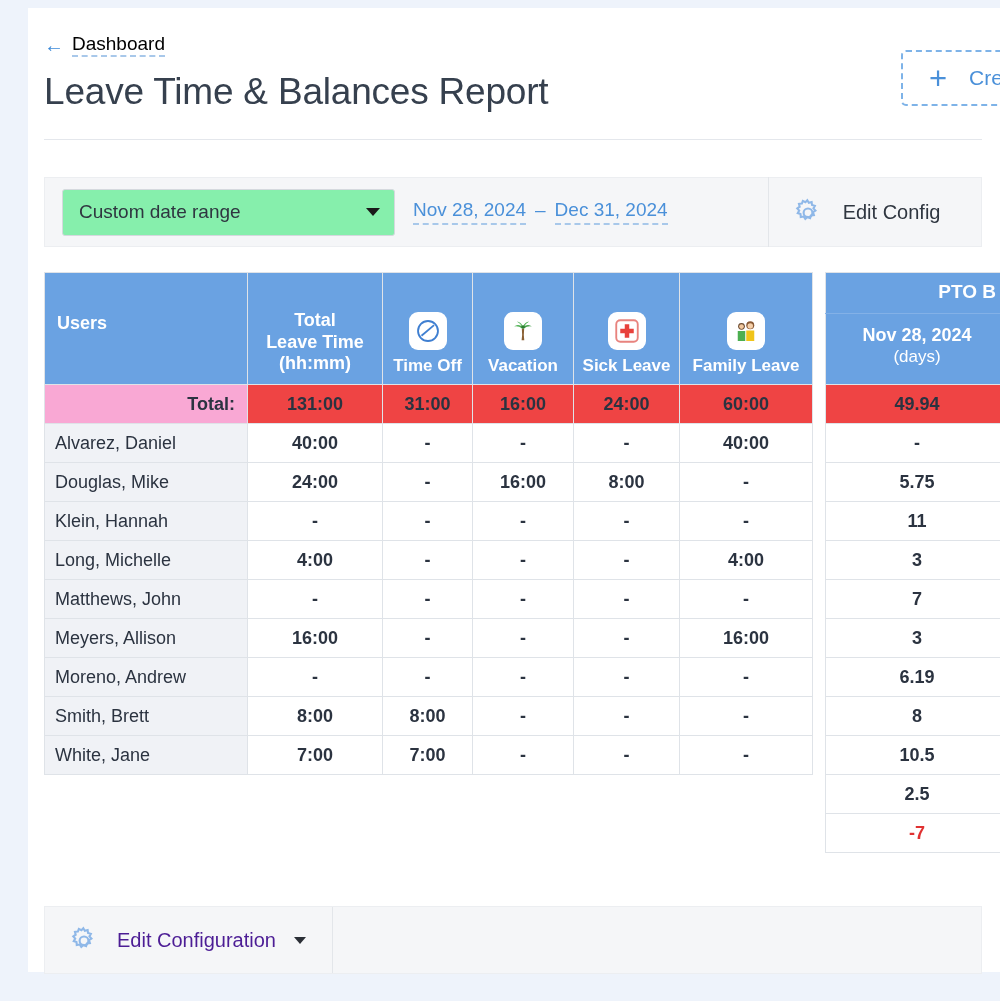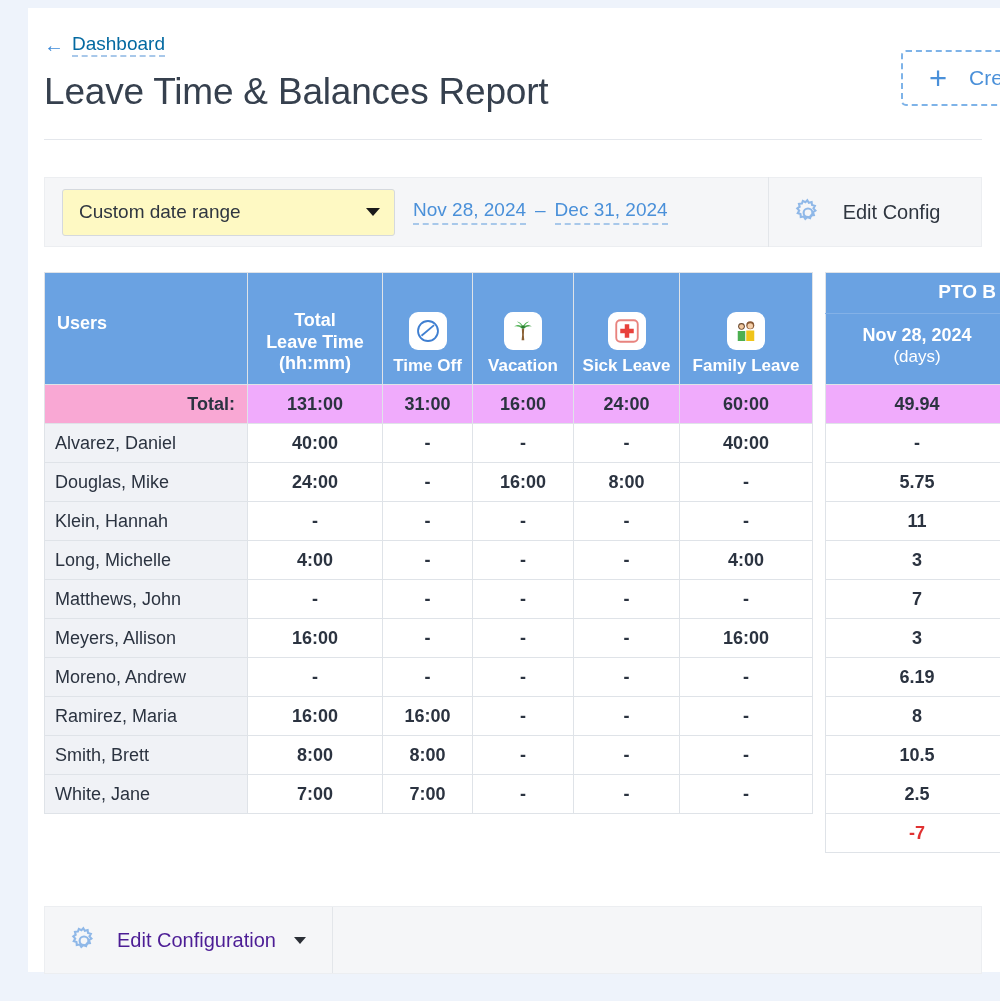--- a/index.html
+++ b/index.html
@@ -49,21 +49,21 @@
   .back-arrow {
     display: inline-block;
     font-size: 20px;
     color: #3c8ad9;
     line-height: 1;
     transform: translateY(-1px);
   }
   .back-text {
     border-bottom: 2px dashed #a8c8ea;
     padding-bottom: 2px;
-    color: #0369a1;
+    color: #000000;
   }
 
   .page-title {
     margin: 14px 0 0 0;
     font-size: 37px;
     font-weight: 400;
     color: #36404e;
     letter-spacing: -0.2px;
     line-height: 1.15;
   }
@@ -118,21 +118,21 @@
     box-sizing: border-box;
     display: flex;
     align-items: center;
   }
 
   .select-wrap {
     position: relative;
     margin-left: 17px;
     width: 333px;
     height: 47px;
-    background: #fef9c3;
+    background: #86efac;
     border: 1px solid #d5d9de;
     border-radius: 3px;
     box-sizing: border-box;
     display: flex;
     align-items: center;
     cursor: pointer;
   }
   .select-value {
     font-size: 19px;
     color: #2f3640;
@@ -272,21 +272,21 @@
     padding: 0 8px;
   }
   tbody td.name {
     text-align: left;
     padding-left: 10px;
     background: #f0f2f6;
     font-weight: 400;
   }
   tbody tr.total-row td {
     font-weight: bold;
-    background: #f0abfc;
+    background: #ef4444;
   }
   tbody tr.total-row td.name {
     text-align: right;
     padding-right: 12px;
     background: #f9a8d4;
     font-weight: bold;
   }
   tbody td.val { font-weight: bold; }
 
   
@@ -533,28 +533,20 @@
           </tr>
           <tr>
             <td class="name">Moreno, Andrew</td>
             <td class="val">-</td>
             <td class="val">-</td>
             <td class="val">-</td>
             <td class="val">-</td>
             <td class="val">-</td>
           </tr>
           <tr>
-            <td class="name">Ramirez, Maria</td>
-            <td class="val">16:00</td>
-            <td class="val">16:00</td>
-            <td class="val">-</td>
-            <td class="val">-</td>
-            <td class="val">-</td>
-          </tr>
-          <tr>
             <td class="name">Smith, Brett</td>
             <td class="val">8:00</td>
             <td class="val">8:00</td>
             <td class="val">-</td>
             <td class="val">-</td>
             <td class="val">-</td>
           </tr>
           <tr>
             <td class="name">White, Jane</td>
             <td class="val">7:00</td>

